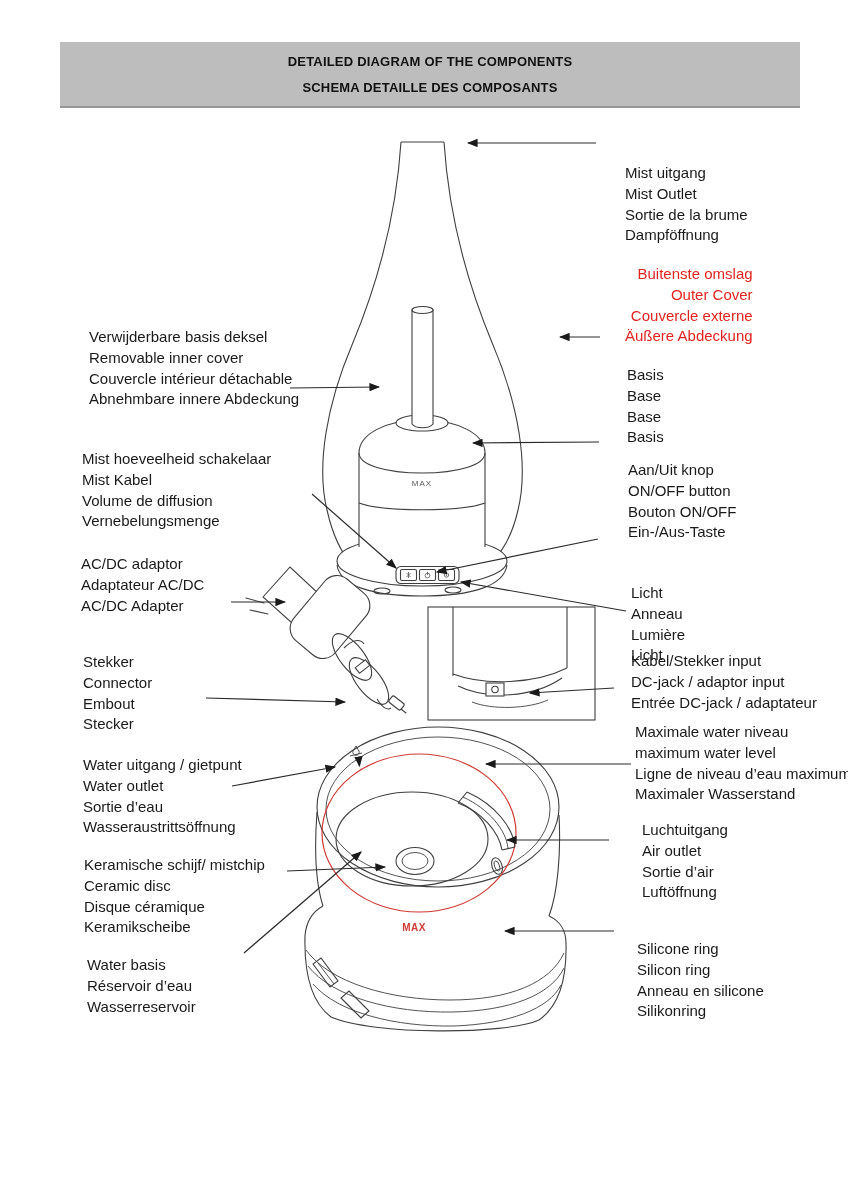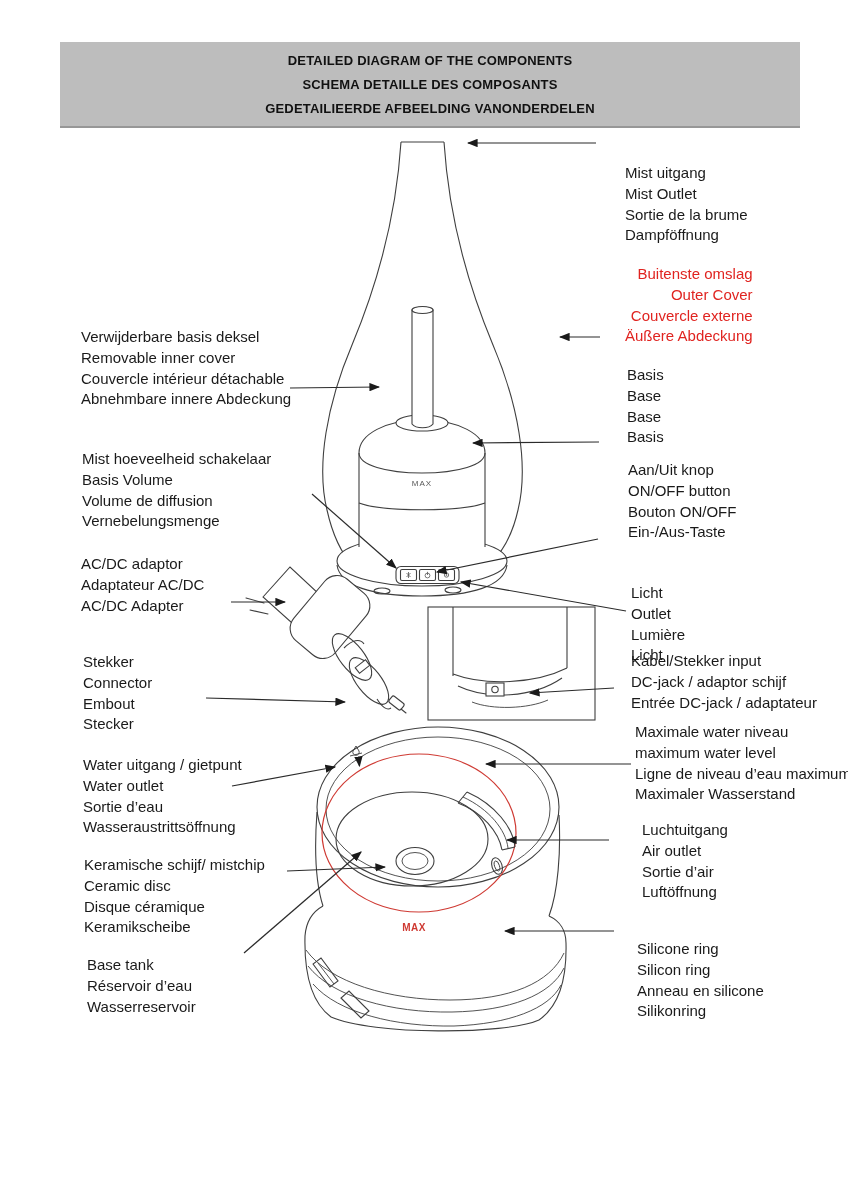--- a/index.html
+++ b/index.html
@@ -1,18 +1,18 @@
 <!DOCTYPE html>
 <html style="--page-bg: #ffffff; --header-bg: #bdbdbd; --header-border: #979797; --text: #1a1a1a; --red-label: #e02420; --line: #3f3f3f; --red-line: #cf3a33;"><head>
 <meta charset="utf-8">
 <style>
   html,body{margin:0;padding:0;background:#fff;}
   #canvas{position:relative;width:848px;height:1200px;background:var(--page-bg,#fff);
           font-family:"Liberation Sans",sans-serif;overflow:hidden;margin:0 auto;}
-  .header{position:absolute;left:60px;top:42px;width:740px;height:86px;
+  .header{position:absolute;left:60px;top:42px;width:740px;height:66px;
           background:var(--header-bg,#bdbdbd);border-bottom:2px solid var(--header-border,#979797);
           display:flex;flex-direction:column;justify-content:space-around;align-items:center;
           box-sizing:border-box;padding:6px 0;}
   .header .title{font-weight:bold;font-size:13px;color:#111;letter-spacing:.2px;}
   .label-block{position:absolute;font-size:15px;line-height:20.8px;color:var(--text,#1a1a1a);white-space:nowrap;}
   .label-block.red{color:var(--red-label,#e02420);text-align:right;}
   svg{position:absolute;left:0;top:0;}
   .s{stroke:var(--line,#3f3f3f);stroke-width:1.1;fill:none;}
   .sthin{stroke:var(--line,#3f3f3f);stroke-width:.9;fill:none;}
   .sf{stroke:var(--line,#3f3f3f);stroke-width:1.1;fill:#fff;}
@@ -25,21 +25,20 @@
   .maxred{font-size:10px;font-weight:bold;letter-spacing:.5px;fill:var(--red-line,#cf3a33);font-family:"Liberation Sans",sans-serif;}
 </style>
 </head>
 <body>
 
 <div id="canvas">
 
   <div class="header">
     <div class="title">DETAILED DIAGRAM OF THE COMPONENTS</div>
     <div class="title">SCHEMA DETAILLE DES COMPOSANTS</div>
-    <div class="title">GEDETAILIEERDE AFBEELDING VANONDERDELEN</div>
   </div>
 
   <svg width="848" height="1200" viewBox="0 0 848 1200">
     <defs>
       <marker id="ah" markerWidth="9" markerHeight="7" refX="8" refY="3.5" orient="auto">
         <path d="M0,0 L9,3.5 L0,7 Z" class="ah"></path>
       </marker>
     </defs>
 
     <g>
@@ -148,29 +147,29 @@
       <line class="leader" x1="614" y1="688" x2="530" y2="693" marker-end="url(#ah)"></line>
       <line class="leader" x1="631" y1="764" x2="486" y2="764" marker-end="url(#ah)"></line>
       <line class="leader" x1="232" y1="786" x2="335" y2="767" marker-end="url(#ah)"></line>
       <line class="leader" x1="609" y1="840" x2="507" y2="840" marker-end="url(#ah)"></line>
       <line class="leader" x1="287" y1="871" x2="385" y2="867" marker-end="url(#ah)"></line>
       <line class="leader" x1="614" y1="931" x2="505" y2="931" marker-end="url(#ah)"></line>
       <line class="leader" x1="244" y1="953" x2="361" y2="852" marker-end="url(#ah)"></line>
     </g>
   </svg>
 
-  <div class="label-block" style="left:81px;top:327px">
+  <div class="label-block" style="left:89px;top:327px">
     <div>Verwijderbare basis deksel</div>
     <div>Removable inner cover</div>
     <div>Couvercle intérieur détachable</div>
     <div>Abnehmbare innere Abdeckung</div>
   </div>
   <div class="label-block" style="left:82px;top:449px">
     <div>Mist hoeveelheid schakelaar</div>
-    <div>Basis Volume</div>
+    <div>Mist Kabel</div>
     <div>Volume de diffusion</div>
     <div>Vernebelungsmenge</div>
   </div>
   <div class="label-block" style="left:81px;top:554px">
     <div>AC/DC adaptor</div>
     <div>Adaptateur AC/DC</div>
     <div>AC/DC Adapter</div>
   </div>
   <div class="label-block" style="left:83px;top:652px">
     <div>Stekker</div>
@@ -184,21 +183,21 @@
     <div>Sortie d’eau</div>
     <div>Wasseraustrittsöffnung</div>
   </div>
   <div class="label-block" style="left:84px;top:855px">
     <div>Keramische schijf/ mistchip</div>
     <div>Ceramic disc</div>
     <div>Disque céramique</div>
     <div>Keramikscheibe</div>
   </div>
   <div class="label-block" style="left:87px;top:955px">
-    <div>Base tank</div>
+    <div>Water basis</div>
     <div>Réservoir d’eau</div>
     <div>Wasserreservoir</div>
   </div>
 
   <div class="label-block" style="left:625px;top:163px">
     <div>Mist uitgang</div>
     <div>Mist Outlet</div>
     <div>Sortie de la brume</div>
     <div>Dampföffnung</div>
   </div>
@@ -215,27 +214,27 @@
     <div>Basis</div>
   </div>
   <div class="label-block" style="left:628px;top:460px">
     <div>Aan/Uit knop</div>
     <div>ON/OFF button</div>
     <div>Bouton ON/OFF</div>
     <div>Ein-/Aus-Taste</div>
   </div>
   <div class="label-block" style="left:631px;top:583px">
     <div>Licht</div>
-    <div>Outlet</div>
+    <div>Anneau</div>
     <div>Lumière</div>
     <div>Licht</div>
   </div>
   <div class="label-block" style="left:631px;top:651px">
     <div>Kabel/Stekker input</div>
-    <div>DC-jack / adaptor schijf</div>
+    <div>DC-jack / adaptor input</div>
     <div>Entrée DC-jack / adaptateur</div>
   </div>
   <div class="label-block" style="left:635px;top:722px">
     <div>Maximale water niveau</div>
     <div>maximum water level</div>
     <div>Ligne de niveau d’eau maximum</div>
     <div>Maximaler Wasserstand</div>
   </div>
   <div class="label-block" style="left:642px;top:820px">
     <div>Luchtuitgang</div>

